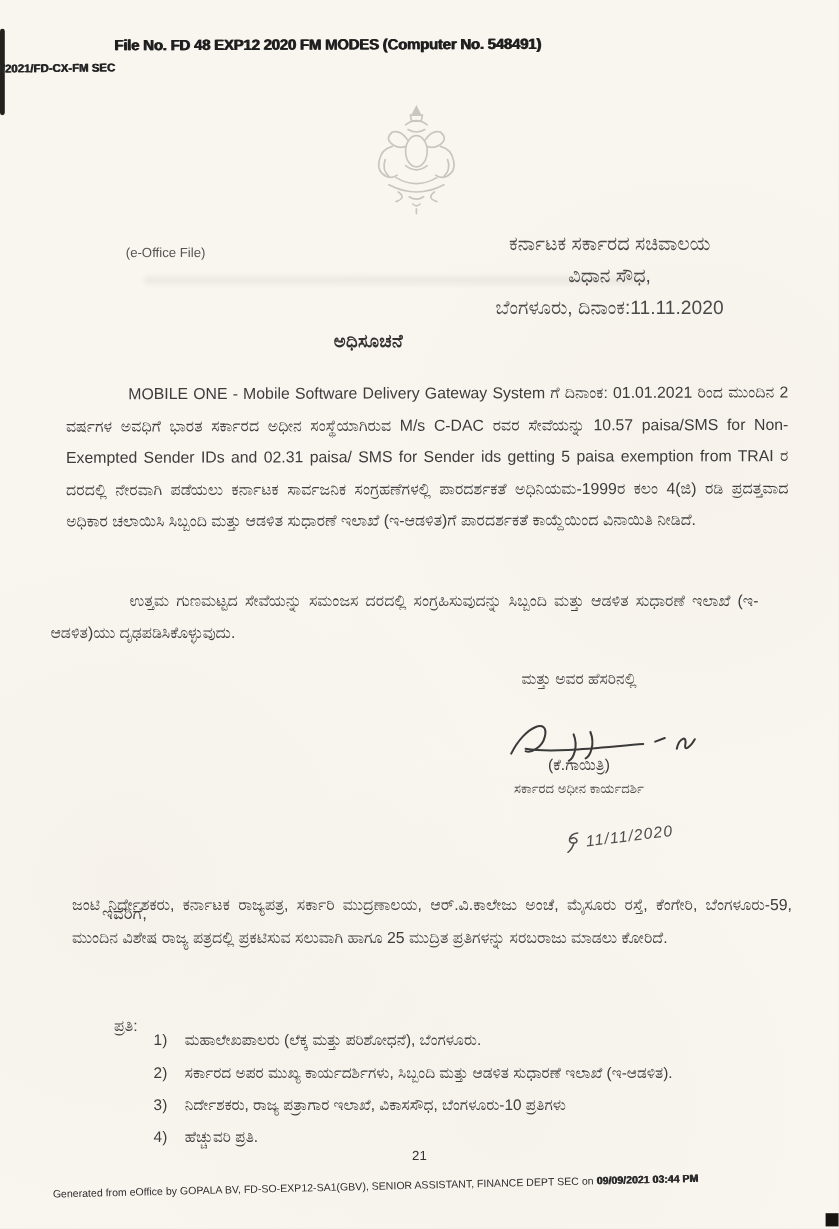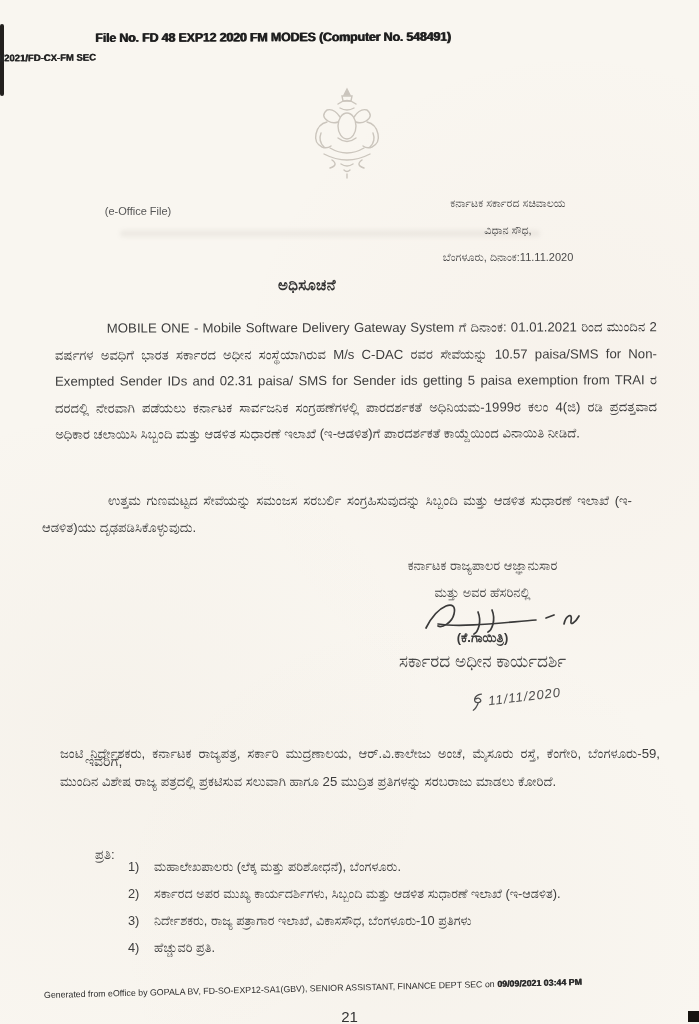--- a/index.html
+++ b/index.html
@@ -26,57 +26,57 @@
     text-shadow:.6px 0 0 #2a2a2a;transform:rotate(-.5deg);
   }
   .edge-streak{top:24px;left:0;width:4px;height:72px;background:#23201e;border-radius:2px;filter:blur(.4px);}
   .smudge{top:230px;left:120px;width:420px;height:7px;background:#9a938b;opacity:.12;filter:blur(2px);border-radius:4px;}
   
   .emblem{top:86px;left:297px;width:100px;height:96px;opacity:.65;}
   
   .ref-block{top:192px;left:38px;width:230px;font-size:13px;color:#4a4a4a;}
   .ref-no{letter-spacing:.2px;}
   .efile{margin-top:13px;text-align:center;width:200px;font-size:11px;color:#555;}
-  .org-block{top:190px;left:368px;width:280px;text-align:center;font-size:11px;line-height:27px;color:#4a4a4a;}
+  .org-block{top:190px;left:368px;width:280px;text-align:center;font-size:16px;line-height:27px;color:#4a4a4a;}
   .title{top:276px;left:0;width:614px;text-align:center;font-size:15px;font-weight:700;color:#333;letter-spacing:.3px;}
   
   .para1{
     top:315px;left:55px;width:602px;
     font-size:13.2px;line-height:26.5px;text-align:justify;
     text-indent:52px;color:#3d3d3d;transform:rotate(-.15deg);
   }
   .para2{
     top:487px;left:42px;width:590px;
     font-size:13.2px;line-height:27px;text-align:justify;
     text-indent:66px;color:#3d3d3d;
   }
   
   .sig-block{top:552px;left:340px;width:285px;text-align:center;font-size:13px;line-height:27px;color:#474747;}
   .sig-svg{top:598px;left:418px;width:170px;height:42px;}
-  .sig-name{top:630px;left:340px;width:285px;text-align:center;font-size:13px;font-weight:700;color:#3a3a3a;}
-  .sig-desig{top:652px;left:340px;width:285px;text-align:center;font-size:17px;color:#474747;}
+  .sig-name{top:630px;left:340px;width:285px;text-align:center;font-size:13px;font-weight:400;color:#3a3a3a;}
+  .sig-desig{top:652px;left:340px;width:285px;text-align:center;font-size:11px;color:#474747;}
   .sig-dept{top:676px;left:340px;width:285px;text-align:center;font-size:13px;color:#474747;}
   .hand-date{
     top:688px;left:470px;font-size:13px;color:#4e4e4e;
     font-style:italic;transform:rotate(-7deg);letter-spacing:1px;
     display:flex;align-items:center;gap:2px;
   }
   
   .to-label{top:721px;left:85px;font-size:14px;color:#3d3d3d;margin-top:32px;}
   .to-text{
     top:740px;left:60px;width:600px;
     font-size:13.2px;line-height:28px;text-align:justify;color:#3d3d3d;
   }
   
   .copy-label{top:836px;left:95px;font-size:13.2px;color:#3d3d3d;margin-top:11px;}
   .copy-list{top:858px;left:128px;width:540px;}
   .copy-row{display:flex;margin-bottom:9px;font-size:12.8px;line-height:18px;color:#3d3d3d;}
   .copy-num{width:26px;flex:none;}
   
-  .page-num{top:1008px;left:0;width:699px;text-align:center;font-size:15px;color:#333;}
+  .page-num{top:958px;left:0;width:699px;text-align:center;font-size:11px;color:#333;}
   .gen-line{
     top:990px;left:44px;width:620px;font-size:8.8px;color:#2e2e2e;
     transform:rotate(-1.4deg);transform-origin:left center;white-space:nowrap;
   }
   .gen-line b{font-weight:700;text-shadow:.5px 0 0 #222;}
   .corner-mark{right:0;bottom:2px;width:11px;height:11px;background:#161310;}
 </style>
 </head>
 <body>
 
@@ -117,24 +117,23 @@
 
   <div class="abs org-block">
     <div>ಕರ್ನಾಟಕ ಸರ್ಕಾರದ ಸಚಿವಾಲಯ</div>
     <div>ವಿಧಾನ ಸೌಧ,</div>
     <div>ಬೆಂಗಳೂರು, ದಿನಾಂಕ:11.11.2020</div>
   </div>
 
   <div class="abs title">ಅಧಿಸೂಚನೆ</div>
 
   <div class="abs para1">MOBILE ONE - Mobile Software Delivery Gateway System ಗೆ ದಿನಾಂಕ: 01.01.2021 ರಿಂದ ಮುಂದಿನ 2 ವರ್ಷಗಳ ಅವಧಿಗೆ ಭಾರತ ಸರ್ಕಾರದ ಅಧೀನ ಸಂಸ್ಥೆಯಾಗಿರುವ M/s C-DAC ರವರ ಸೇವೆಯನ್ನು 10.57 paisa/SMS for Non-Exempted Sender IDs and 02.31 paisa/ SMS for Sender ids getting 5 paisa exemption from TRAI ರ ದರದಲ್ಲಿ ನೇರವಾಗಿ ಪಡೆಯಲು ಕರ್ನಾಟಕ ಸಾರ್ವಜನಿಕ ಸಂಗ್ರಹಣೆಗಳಲ್ಲಿ ಪಾರದರ್ಶಕತೆ ಅಧಿನಿಯಮ-1999ರ ಕಲಂ 4(ಜಿ) ರಡಿ ಪ್ರದತ್ತವಾದ ಅಧಿಕಾರ ಚಲಾಯಿಸಿ ಸಿಬ್ಬಂದಿ ಮತ್ತು ಆಡಳಿತ ಸುಧಾರಣೆ ಇಲಾಖೆ (ಇ-ಆಡಳಿತ)ಗೆ ಪಾರದರ್ಶಕತೆ ಕಾಯ್ದೆಯಿಂದ ವಿನಾಯಿತಿ ನೀಡಿದೆ.</div>
-  <div class="abs para2">ಉತ್ತಮ ಗುಣಮಟ್ಟದ ಸೇವೆಯನ್ನು ಸಮಂಜಸ ಸರಬರ್ಲಿ ಸಂಗ್ರಹಿಸುವುದನ್ನು ಸಿಬ್ಬಂದಿ ಮತ್ತು ಆಡಳಿತ ಸುಧಾರಣೆ ಇಲಾಖೆ (ಇ-ಆಡಳಿತ)ಯು ದೃಢಪಡಿಸಿಕೊಳ್ಳುವುದು.</div>
+  <div class="abs para2">ಉತ್ತಮ ಗುಣಮಟ್ಟದ ಸೇವೆಯನ್ನು ಸಮಂಜಸ ದರದಲ್ಲಿ ಸಂಗ್ರಹಿಸುವುದನ್ನು ಸಿಬ್ಬಂದಿ ಮತ್ತು ಆಡಳಿತ ಸುಧಾರಣೆ ಇಲಾಖೆ (ಇ-ಆಡಳಿತ)ಯು ದೃಢಪಡಿಸಿಕೊಳ್ಳುವುದು.</div>
 
   <div class="abs sig-block">
-    <div>ಕರ್ನಾಟಕ ರಾಜ್ಯಪಾಲರ ಆಜ್ಞಾನುಸಾರ</div>
     <div>ಮತ್ತು ಅವರ ಹೆಸರಿನಲ್ಲಿ</div>
   </div>
 
   <svg class="abs sig-svg" viewBox="0 0 170 42">
     <g fill="none" stroke="#3a3a3a" stroke-width="1.7" stroke-linecap="round">
       <path d="M8 30 C 20 6, 40 0, 36 16 C 34 25, 24 30, 20 28"></path>
       <path d="M20 26 C 45 30, 90 24, 118 22"></path>
       <path d="M60 14 C 64 24, 60 34, 56 36"></path>
       <path d="M74 12 C 78 22, 74 32, 70 34"></path>
       <path d="M128 20 l8 -3"></path>

